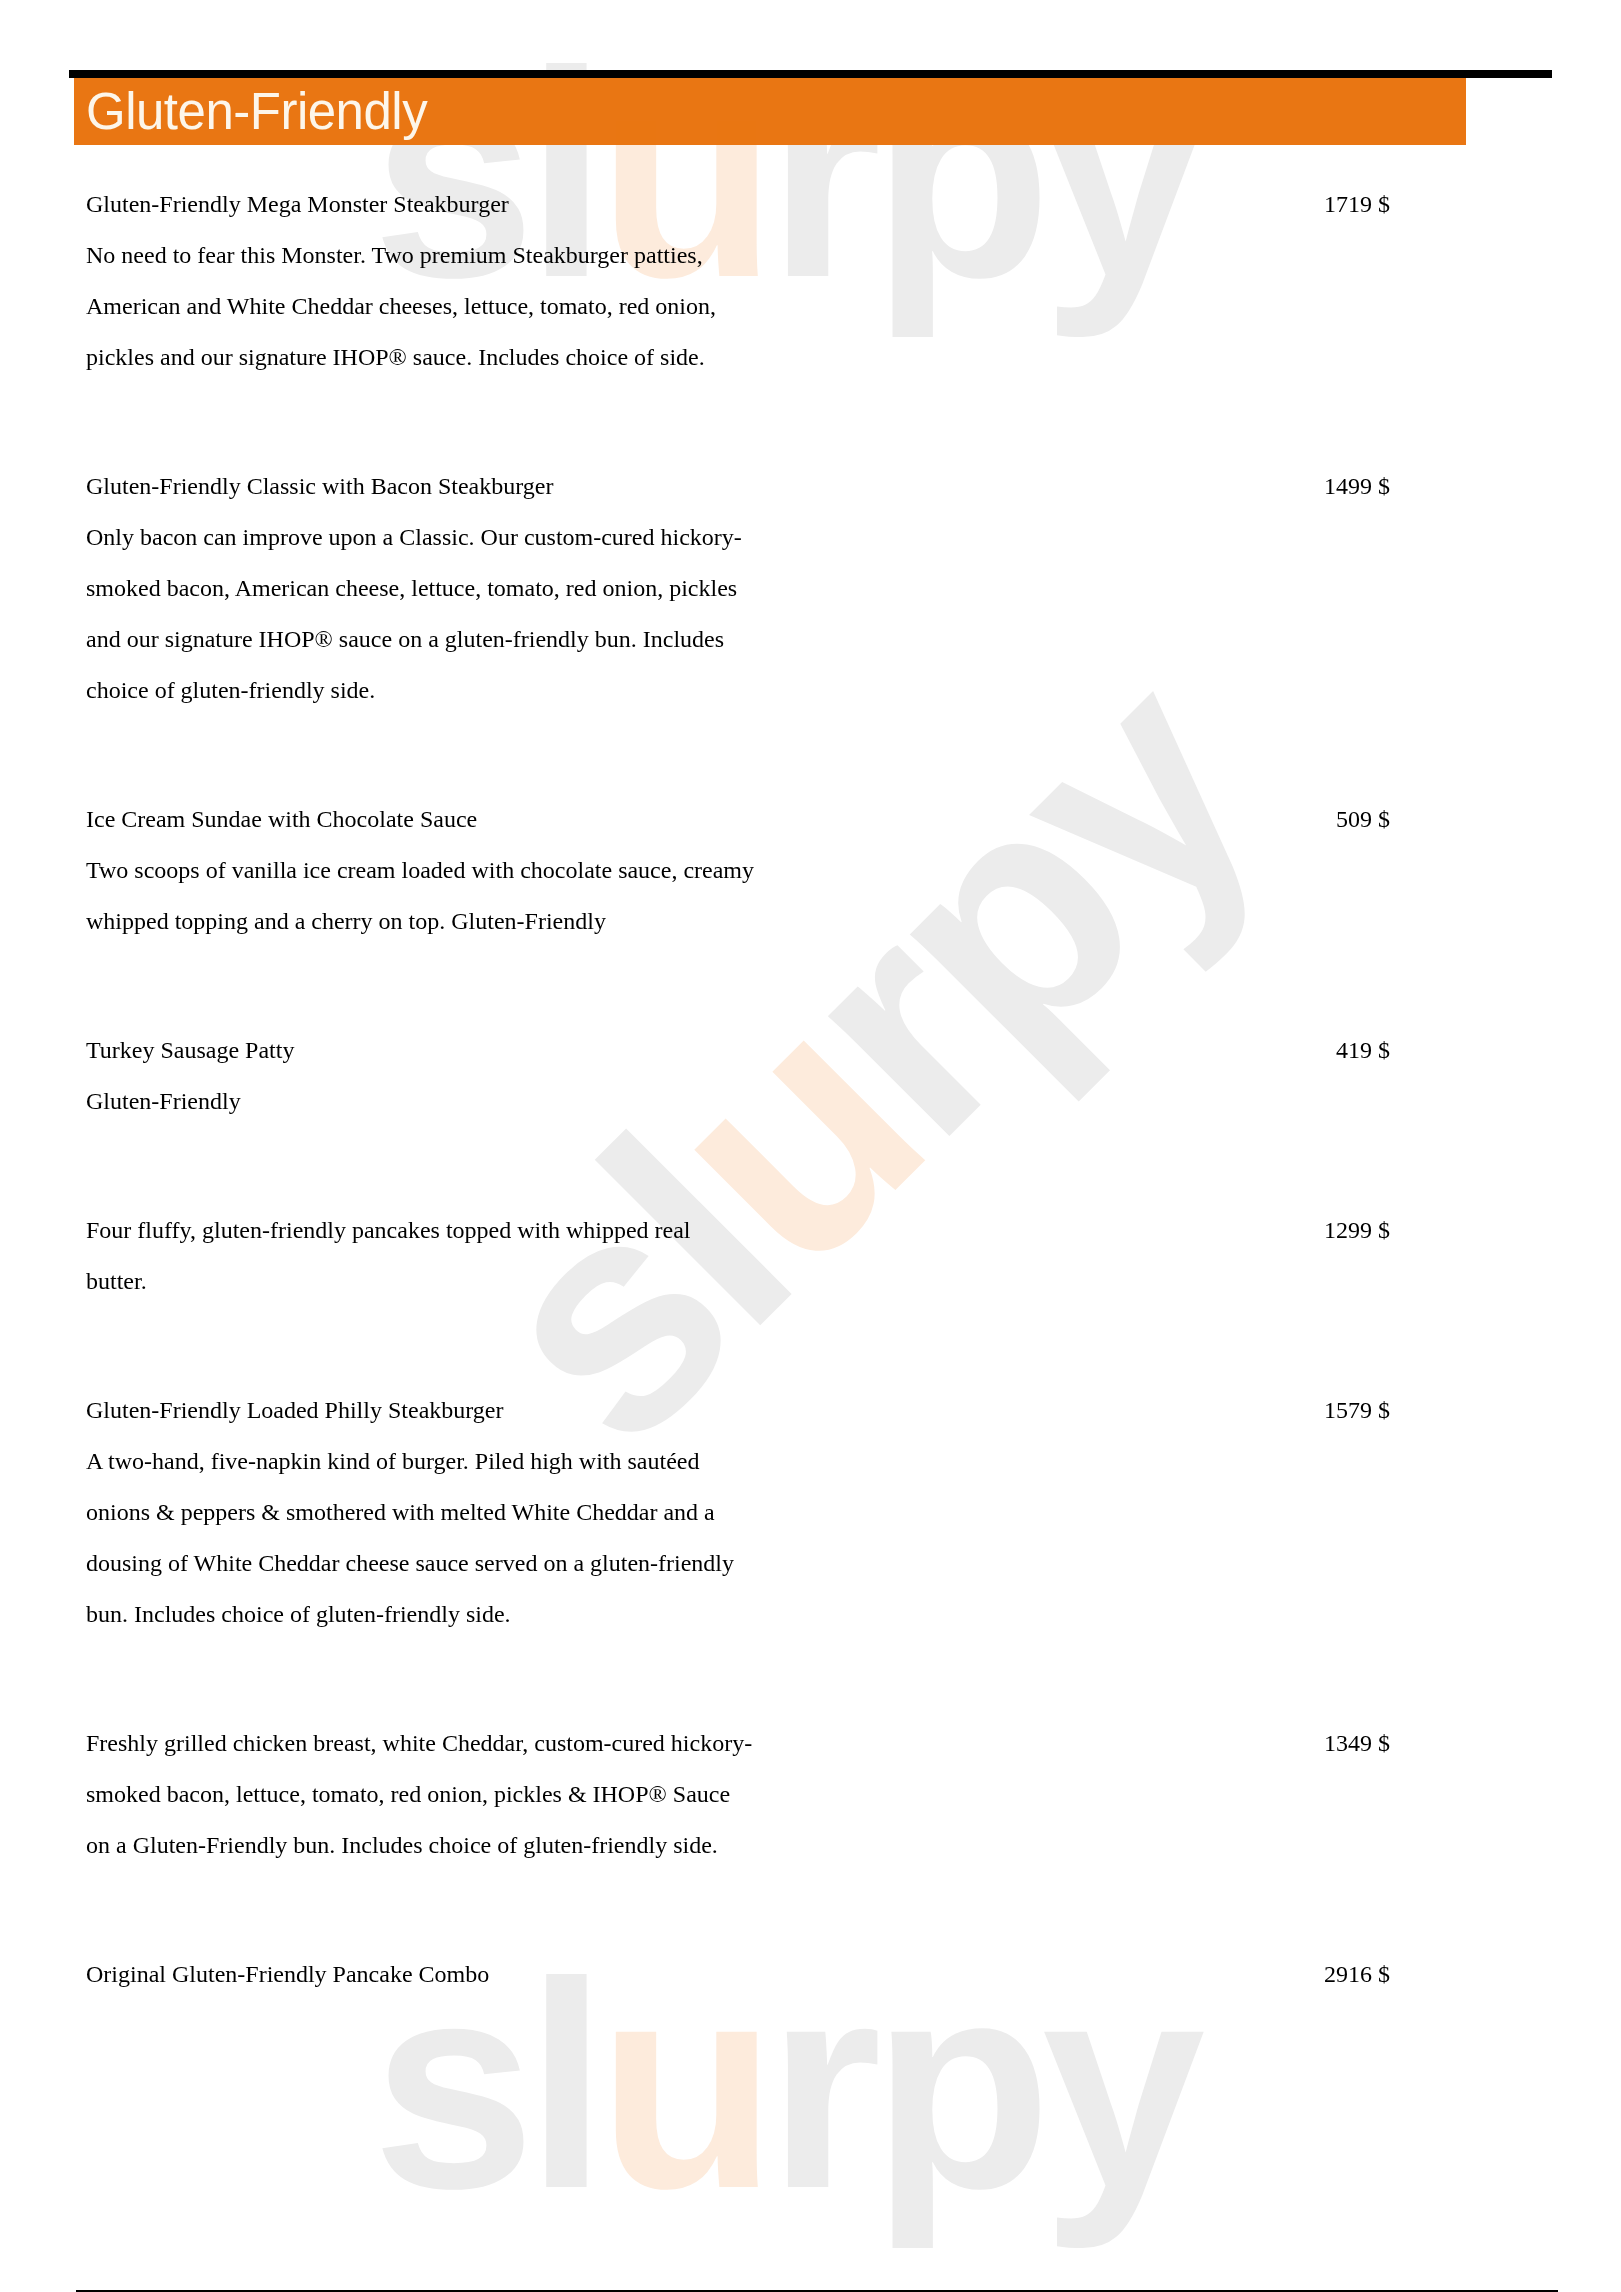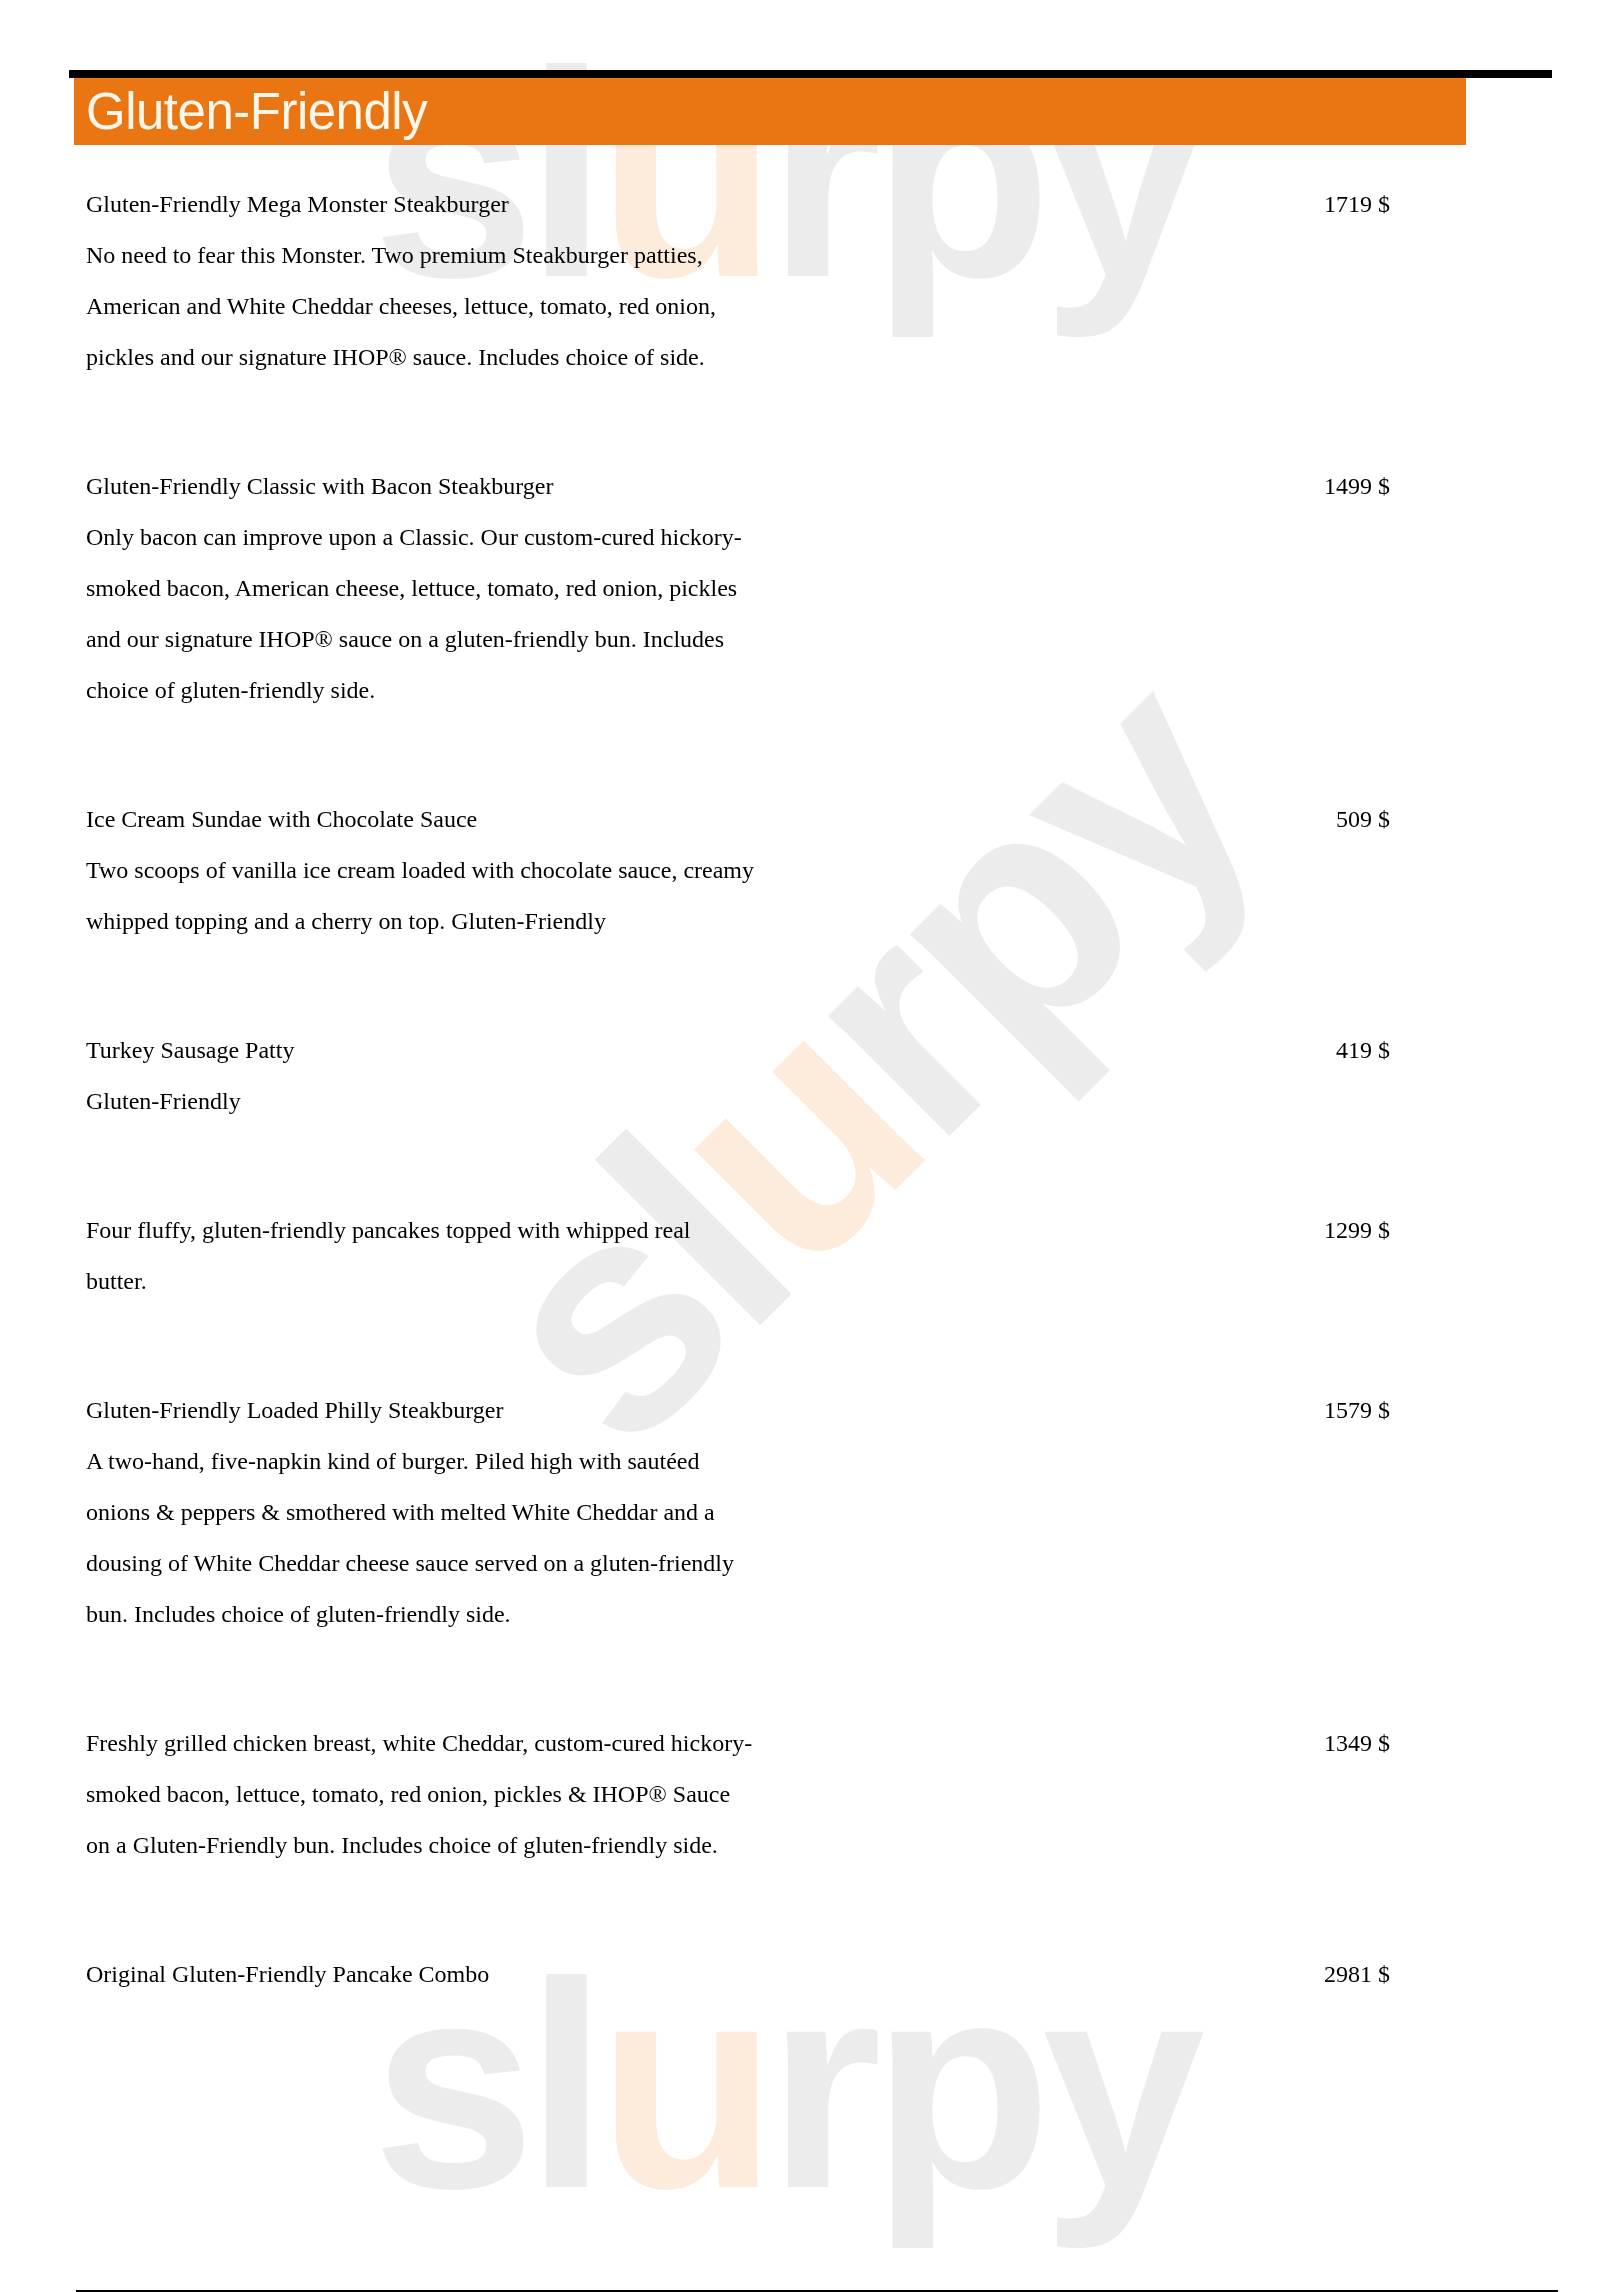--- a/index.html
+++ b/index.html
@@ -163,19 +163,19 @@
 bun. Includes choice of gluten-friendly side.</span>
   </div>
   <div class="item">
     <span class="item-price">1349 $</span>
     <span class="item-desc">Freshly grilled chicken breast, white Cheddar, custom-cured hickory-
 smoked bacon, lettuce, tomato, red onion, pickles &amp; IHOP® Sauce
 on a Gluten-Friendly bun. Includes choice of gluten-friendly side.</span>
   </div>
   <div class="item">
     <span class="item-name">Original Gluten-Friendly Pancake Combo</span>
-    <span class="item-price">2981 $</span>
+    <span class="item-price">2916 $</span>
     <span class="item-desc"></span>
   </div>
 </div>
 
 <div class="bottom-rule"></div>
 
 
 </body></html>

